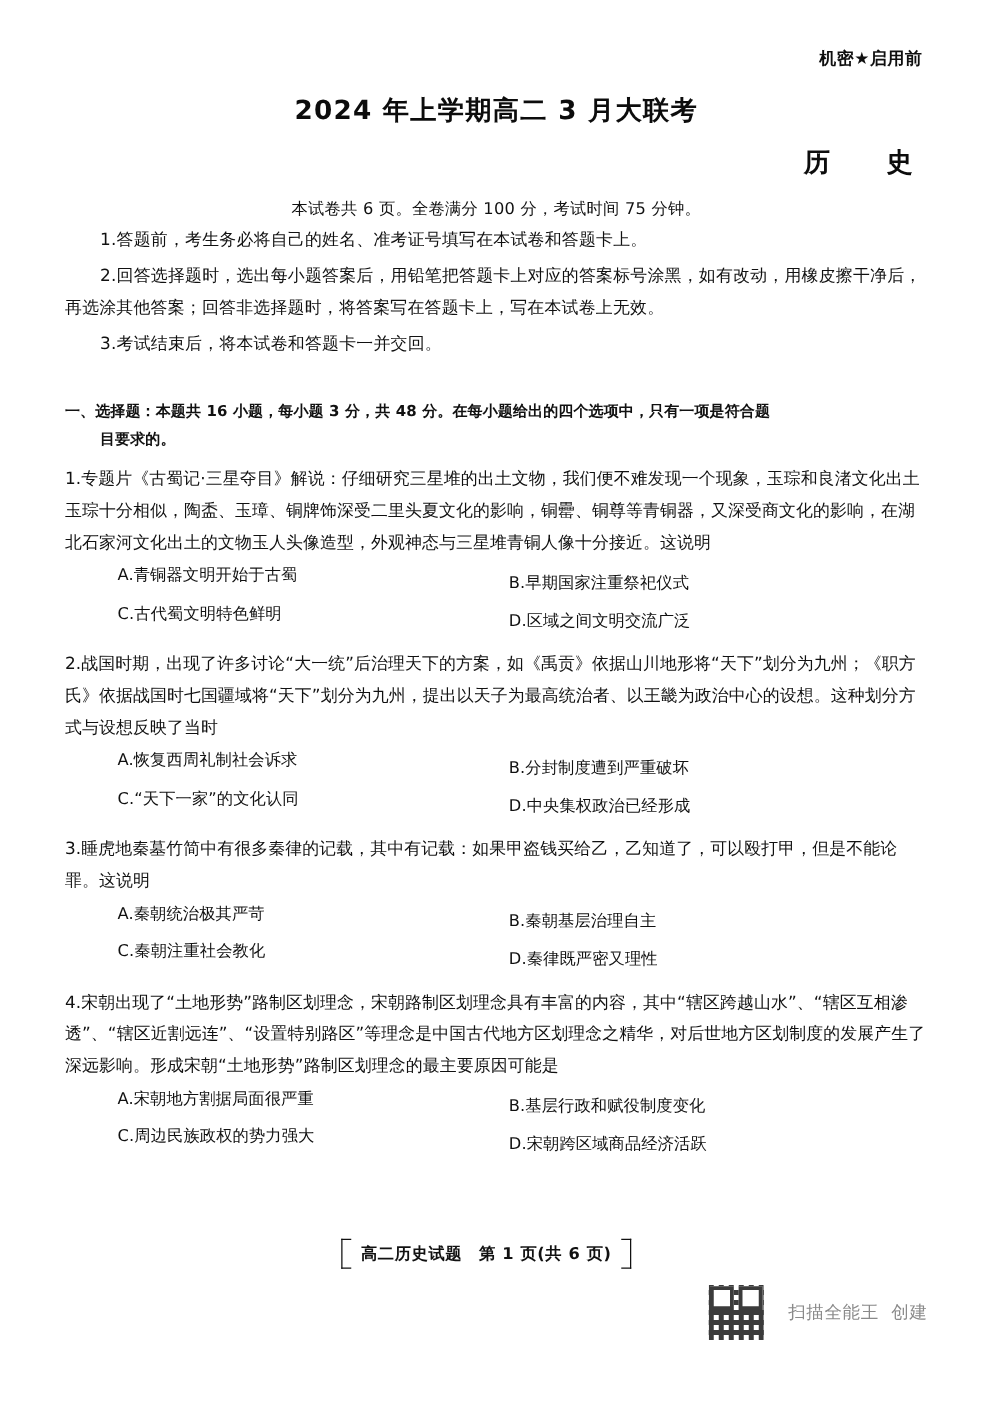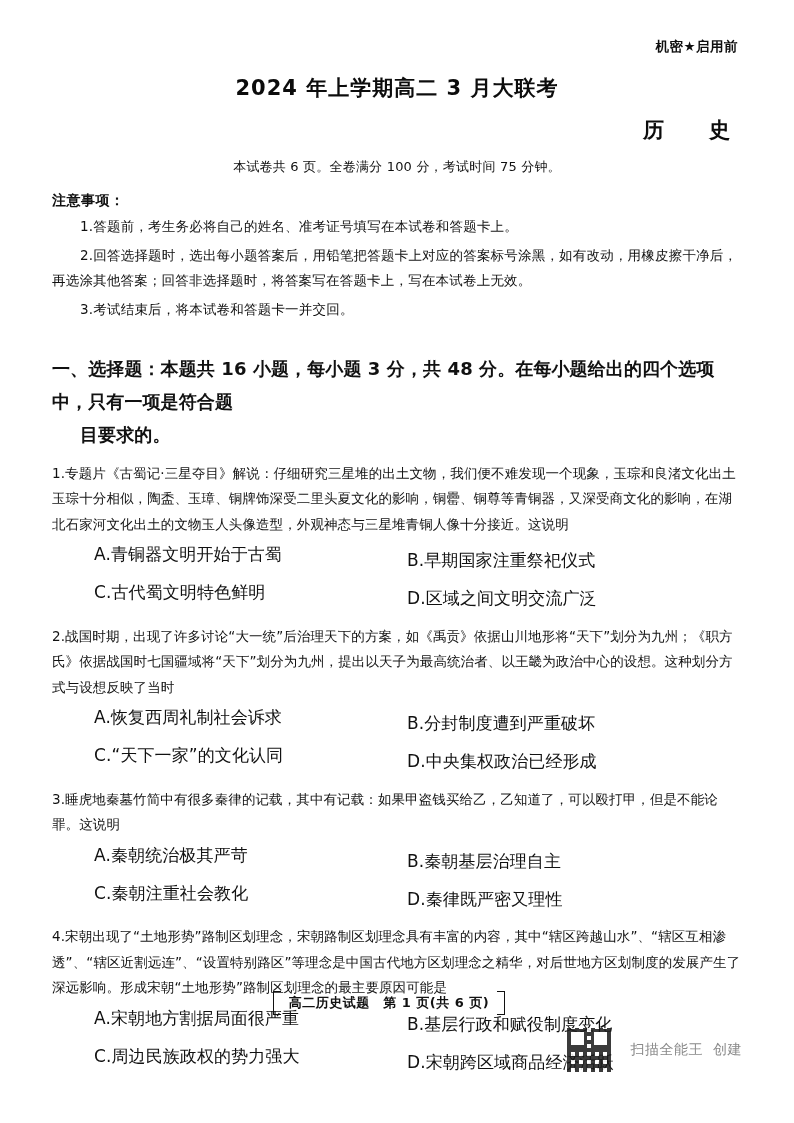--- a/index.html
+++ b/index.html
@@ -60,21 +60,21 @@
     letter-spacing: 0.5px;
   }
   .notice-item {
     font-size: 13.5px;
     line-height: 1.85;
     text-indent: 28px;
     margin-top: 4px;
     letter-spacing: 0.2px;
   }
   .section-header {
-    font-size: 18px;
+    font-size: 12px;
     font-weight: bold;
     line-height: 1.85;
     margin-top: 30px;
     letter-spacing: 0.1px;
   }
   .section-header .cont {
     display: block;
     text-indent: 28px;
   }
   .question {
@@ -87,21 +87,21 @@
     text-indent: 0;
   }
   .opts {
     display: flex;
     flex-wrap: wrap;
     margin-top: 2px;
   }
   .opt {
     width: 50%;
     box-sizing: border-box;
-    font-size: 17px;
+    font-size: 13px;
     line-height: 1.88;
     padding-left: 42px;
   }
   .opt.right {
     padding-left: 10px;
     margin-top: 6px;
   }
   .footer-bar {
     position: absolute;
     left: 0;
@@ -178,21 +178,20 @@
 <div class="page">
 
   <div class="confidential">机密★启用前</div>
 
   <div class="main-title">2024 年上学期高二 3 月大联考</div>
 
   <div class="subject-title">历　史</div>
 
   <div class="exam-info">本试卷共 6 页。全卷满分 100 分，考试时间 75 分钟。</div>
 
-  <div class="notice-title">注意事项：</div>
   <div class="notice-item">1.答题前，考生务必将自己的姓名、准考证号填写在本试卷和答题卡上。</div>
   <div class="notice-item">2.回答选择题时，选出每小题答案后，用铅笔把答题卡上对应的答案标号涂黑，如有改动，用橡皮擦干净后，再选涂其他答案；回答非选择题时，将答案写在答题卡上，写在本试卷上无效。</div>
   <div class="notice-item">3.考试结束后，将本试卷和答题卡一并交回。</div>
 
   <div class="section-header">
     <span>一、选择题：本题共 16 小题，每小题 3 分，共 48 分。在每小题给出的四个选项中，只有一项是符合题</span>
     <span class="cont">目要求的。</span>
   </div>
 
   <div class="question">

